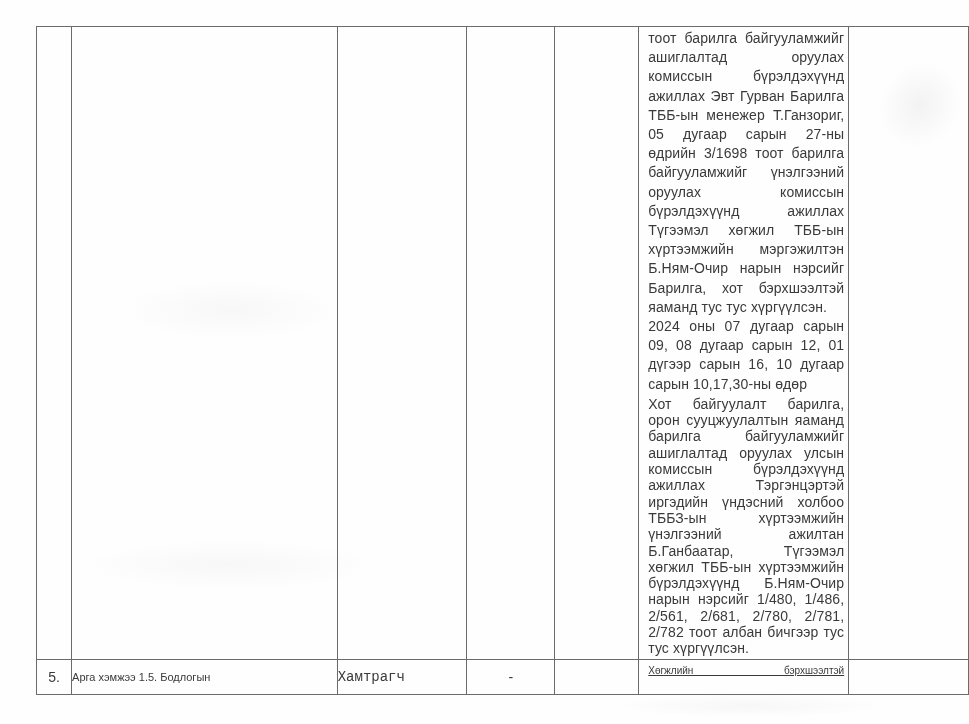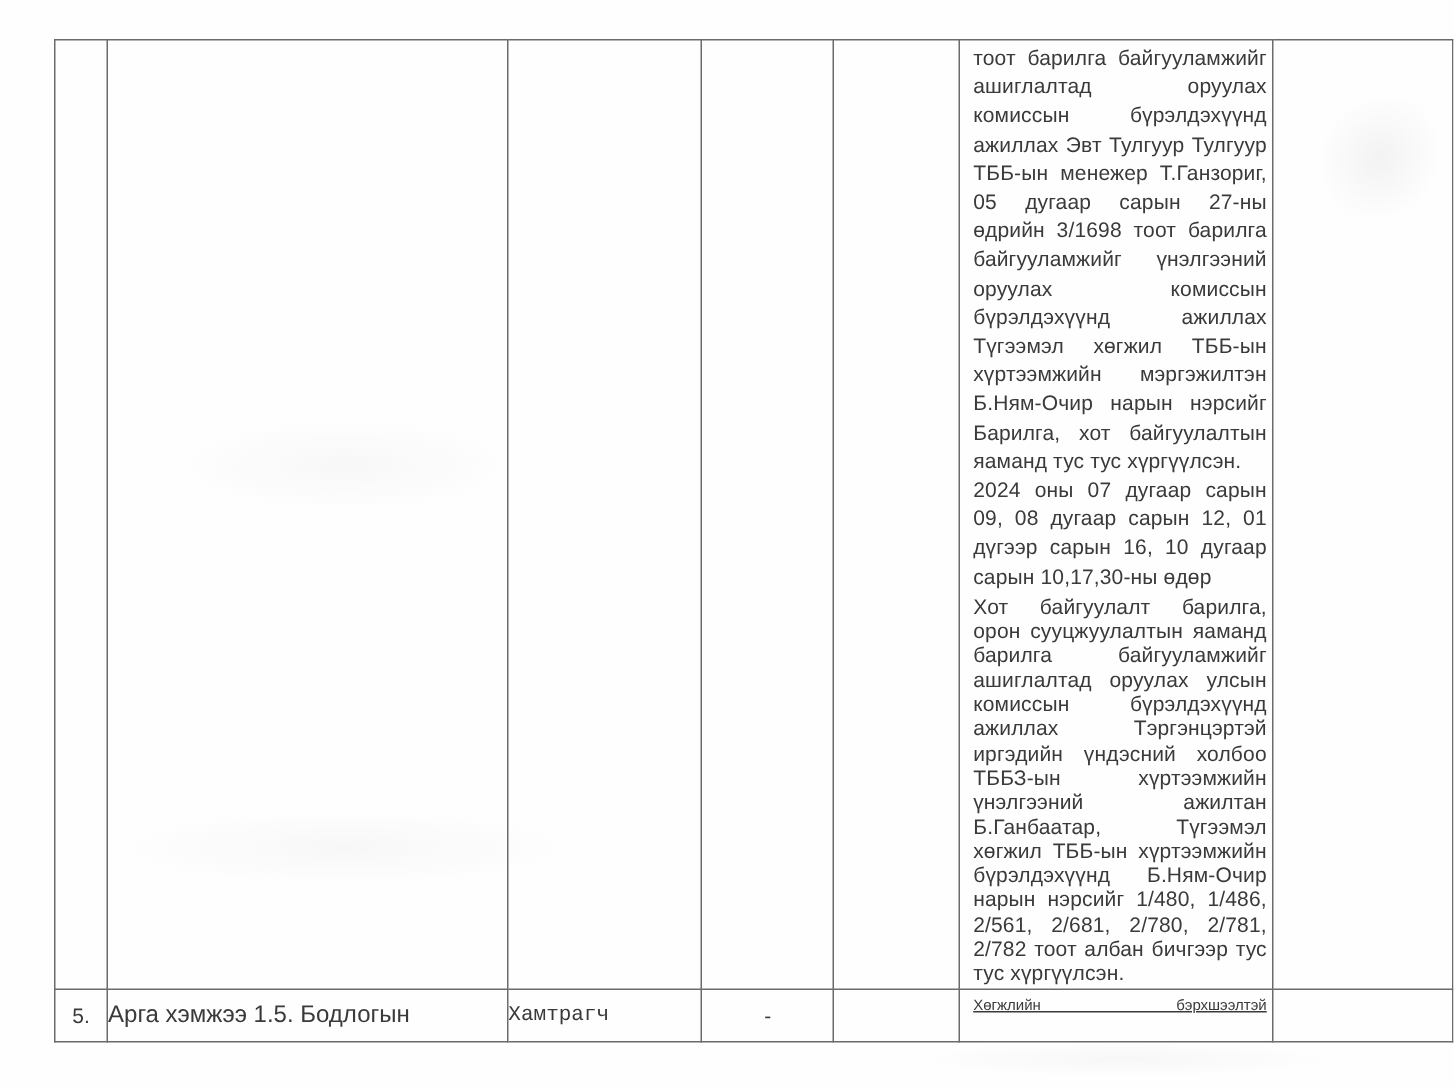--- a/index.html
+++ b/index.html
@@ -27,21 +27,21 @@
     padding:2px 4px 0 9px;
     font-size:14px;
     letter-spacing:0.1px;
   }
   .jline{text-align:justify;text-align-last:justify;white-space:normal;}
   .jline.last{text-align-last:left;}
   .para.p0 .jline,.para.p1 .jline{line-height:19.2px;}
   .para.p2 .jline{line-height:16.3px;}
   .para.p2{margin-top:2px;}
   .cell-number{text-align:center;font-size:14px;}
-  .cell-activity{padding-left:11px;font-size:16px;}
+  .cell-activity{padding-left:11px;font-size:11px;}
   .cell-partner{padding-left:11px;font-size:14px;font-family:Liberation Mono, monospace;}
   .cell-dash{text-align:center;font-size:14px;}
   .cell-result-inner{
     padding:0 4px 12px 9px;
     font-size:10px;
     text-align:justify;text-align-last:justify;
     line-height:22px;
     text-decoration:underline;
   }
   
@@ -82,31 +82,31 @@
         <td></td>
         <td></td>
         <td></td>
         <td></td>
         <td>
           <div class="progress-inner" id="progress-text">
               <div class="para p0">
                 <div class="jline">тоот барилга байгууламжийг</div>
                 <div class="jline">ашиглалтад оруулах</div>
                 <div class="jline">комиссын бүрэлдэхүүнд</div>
-                <div class="jline">ажиллах Эвт Тулгуур Тулгуур</div>
+                <div class="jline">ажиллах Эвт Гурван Барилга</div>
                 <div class="jline">ТББ-ын менежер Т.Ганзориг,</div>
                 <div class="jline">05 дугаар сарын 27-ны</div>
                 <div class="jline">өдрийн 3/1698 тоот барилга</div>
                 <div class="jline">байгууламжийг үнэлгээний</div>
                 <div class="jline">оруулах комиссын</div>
                 <div class="jline">бүрэлдэхүүнд ажиллах</div>
                 <div class="jline">Түгээмэл хөгжил ТББ-ын</div>
                 <div class="jline">хүртээмжийн мэргэжилтэн</div>
                 <div class="jline">Б.Ням-Очир нарын нэрсийг</div>
-                <div class="jline">Барилга, хот байгуулалтын</div>
+                <div class="jline">Барилга, хот бэрхшээлтэй</div>
                 <div class="jline last">яаманд тус тус хүргүүлсэн.</div>
               </div>
               <div class="para p1">
                 <div class="jline">2024 оны 07 дугаар сарын</div>
                 <div class="jline">09, 08 дугаар сарын 12, 01</div>
                 <div class="jline">дүгээр сарын 16, 10 дугаар</div>
                 <div class="jline last">сарын 10,17,30-ны өдөр</div>
               </div>
               <div class="para p2">
                 <div class="jline">Хот байгуулалт барилга,</div>

